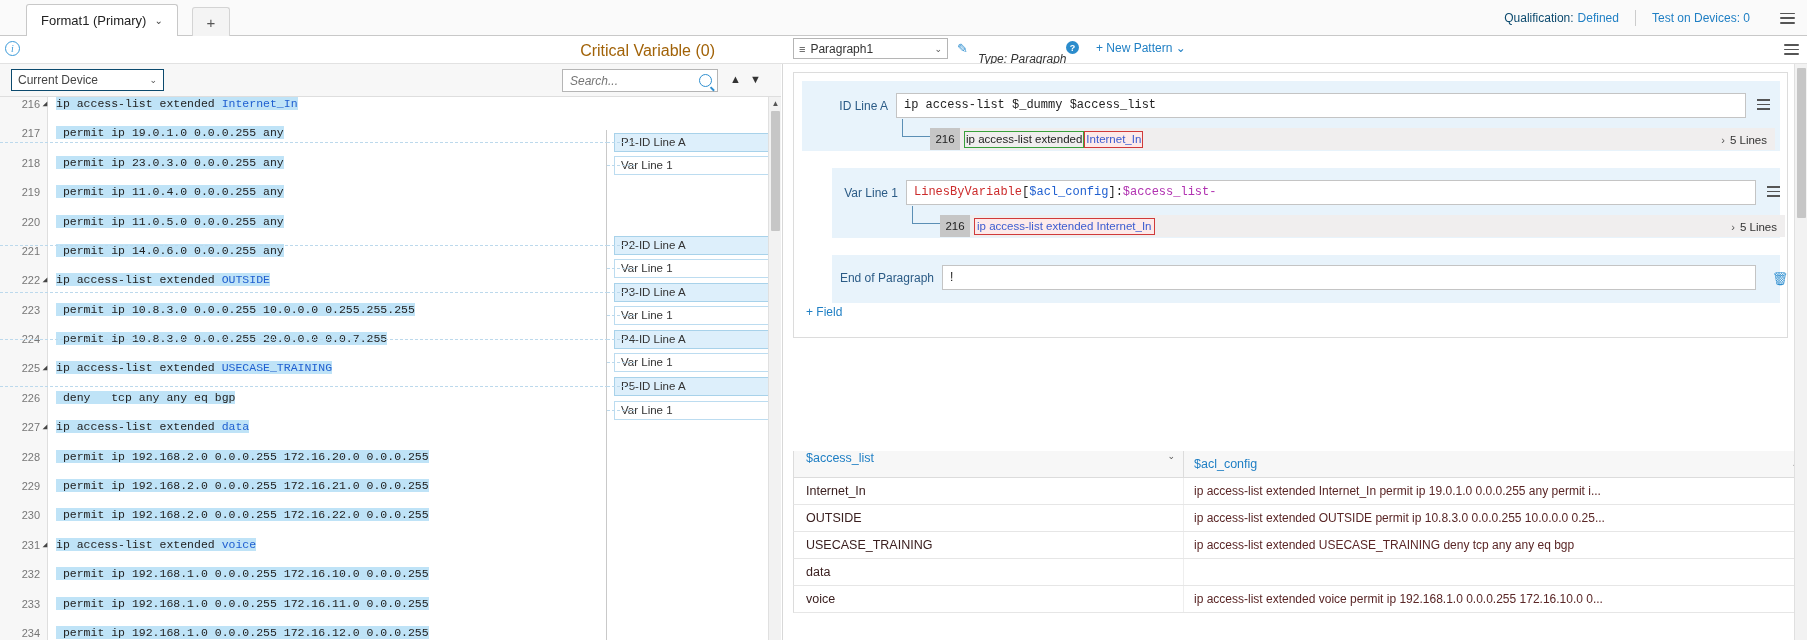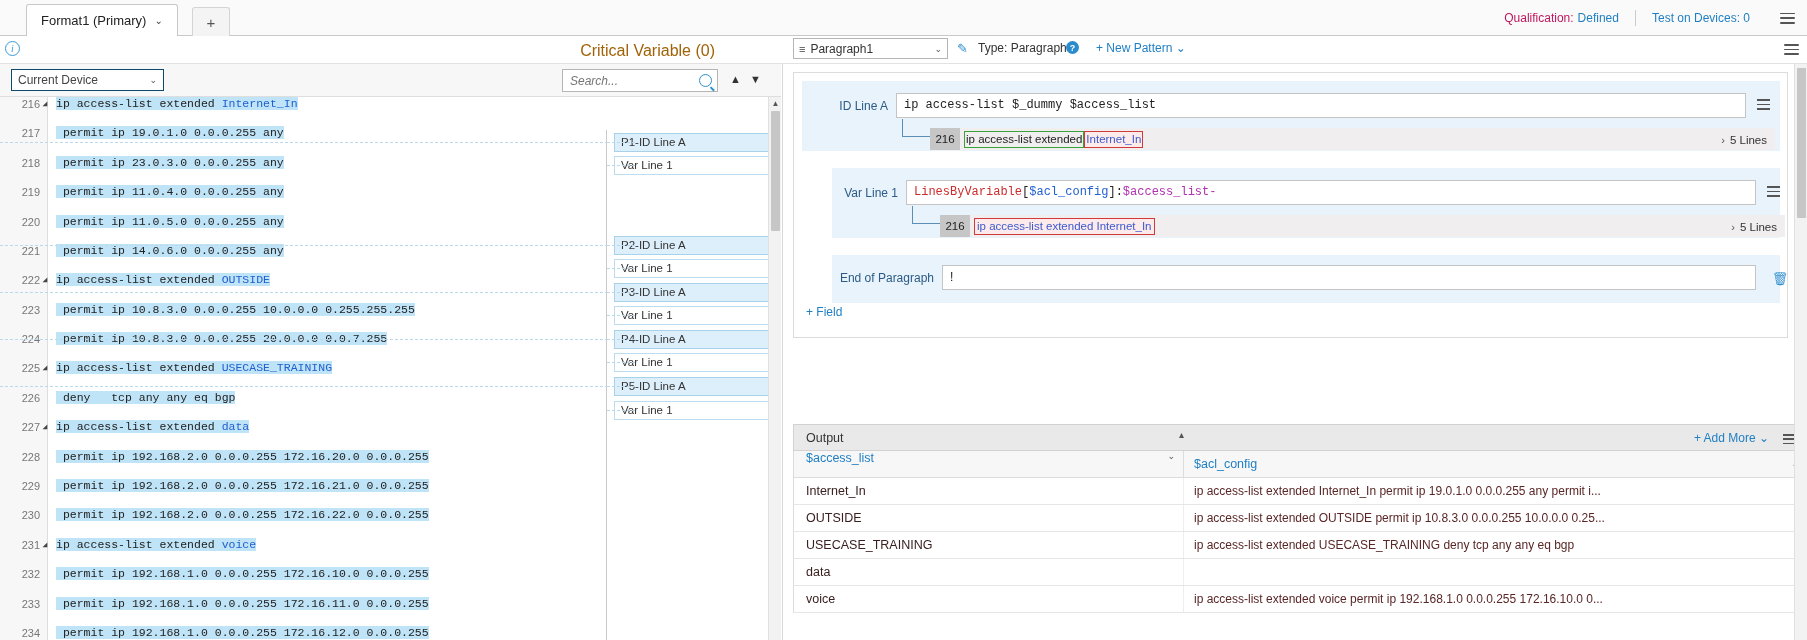--- a/index.html
+++ b/index.html
@@ -37,21 +37,21 @@
     border: 1px solid #d4d4d4; border-bottom: none;
     border-radius: 3px 3px 0 0;
     display: flex; align-items: center; justify-content: center;
     color: #555; font-size: 15px;
   }
   .topright {
     position: absolute; right: 0; top: 0; height: 36px;
     display: flex; align-items: center; gap: 0;
     font-size: 12px; padding-right: 10px;
   }
-  .topright .lbl { color: #be185d; }
+  .topright .lbl { color: #0c4a6e; }
   .topright .val { color: #1f7fc4; margin-left: 4px; }
   .topright .group { padding: 0 16px; display: flex; align-items: center; }
   .vdiv { width: 1px; height: 16px; background: #ccc; }
   .hamburger {
     display: inline-flex; flex-direction: column; justify-content: space-between;
     width: 15px; height: 11px; margin-left: 14px; margin-right: 2px;
   }
   .hamburger i { display: block; height: 1.6px; background: #555; border-radius: 1px; }
 
   
@@ -76,22 +76,22 @@
     display: flex; align-items: center; padding: 0 5px;
     font-size: 12px; color: #333;
   }
   .para-select .psicon { margin-right: 5px; color: #444; font-size: 11px; }
   .para-select .pscaret { margin-left: auto; font-size: 9px; color: #555; }
   .pencil {
     position: absolute; left: 957px; top: 41px;
     width: 14px; height: 14px; font-size: 13px; color: #2f8fd0;
   }
   .typelbl {
-    position: absolute; left: 978px; top: 41px;
-    font-size: 12px; color: #333; white-space: nowrap;
+    position: absolute; left: 978px; top: 52px;
+    font-size: 12px; color: #333; white-space: nowrap; font-style: italic;
   }
   .qmark {
     position: absolute; left: 1066px; top: 41px;
     width: 13px; height: 13px; border-radius: 50%;
     background: #2b8ccc; color: #fff; font-size: 9px; font-weight: bold;
     display: flex; align-items: center; justify-content: center;
   }
   .newpattern {
     position: absolute; left: 1096px; top: 41px;
     font-size: 12px; color: #1f7fc4; white-space: nowrap;
@@ -501,30 +501,20 @@
           <div class="rowinput sans" style="left:110px; top:10px; width:814px;">!</div>
           <div class="trash" style="left:940px; top:16px;">🗑</div>
         </div>
 
       </div>
     </div>
 
     <div class="addfield" style="left:23px; top:241px; position:absolute;">+ Field</div>
 
     <div class="output-sec">
-      <div class="out-header">
-        <span class="otitle">Output</span>
-        <span class="collapse-caret">▴</span>
-        <span class="addmore">+ Add More ⌄</span>
-        <span class="out-hamb">
-            <i></i>
-            <i></i>
-            <i></i>
-          </span>
-      </div>
 
       <div class="out-table">
         <div class="othead">
           <div class="c1">
             <span>$access_list</span>
             <span class="pscaret">⌄</span>
           </div>
           <div class="c2">
             <span>$acl_config</span>
             <span class="pscaret">⌄</span>

